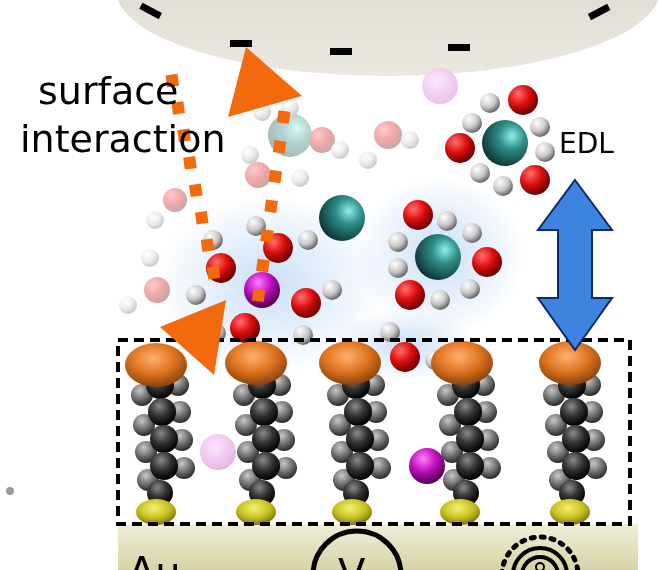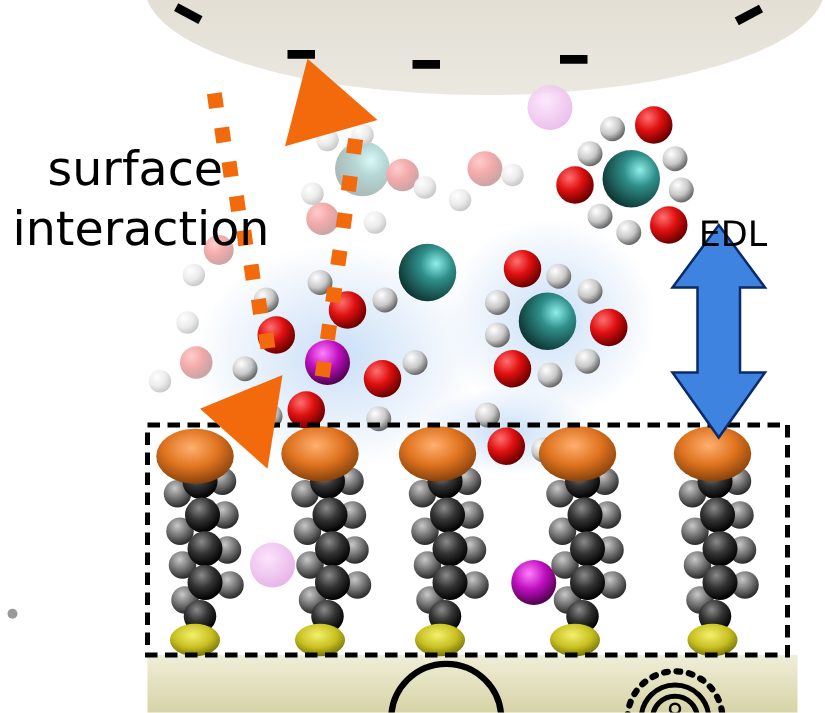--- a/index.html
+++ b/index.html
@@ -1,18 +1,18 @@
 <!DOCTYPE html>
 <html><head>
 <meta charset="utf-8">
 <style>
   html, body { margin:0; padding:0; background:#ffffff; }
   body { width:660px; height:570px; overflow:hidden; position:relative; font-family:"DejaVu Sans", sans-serif; }
   #scene { position:absolute; left:0; top:0; width:660px; height:570px; }
-  .label { position:absolute; color:#000; font-family:"DejaVu Sans", sans-serif; font-size:36px; line-height:1; white-space:nowrap;margin-top:44px; }
+  .label { position:absolute; color:#000; font-family:"DejaVu Sans", sans-serif; font-size:36px; line-height:1; white-space:nowrap; }
 </style>
 </head>
 <body>
 
 <svg id="scene" viewBox="0 0 660 570" xmlns="http://www.w3.org/2000/svg">
   <defs>
     <radialGradient id="gO" cx="35%" cy="30%" r="70%">
         <stop offset="0" stop-color="#ff7070"></stop>
         <stop offset="0.5" stop-color="#e01010"></stop>
         <stop offset="1" stop-color="#700000"></stop>
@@ -289,16 +289,16 @@
     <circle cx="540" cy="575" r="38" stroke-width="5" stroke-dasharray="3 7" stroke-linecap="round"></circle>
     <circle cx="540" cy="575" r="27" stroke-width="4"></circle>
     <circle cx="540" cy="575" r="18" stroke-width="4"></circle>
     <circle cx="540" cy="567" r="4" stroke-width="2"></circle>
   </g>
 
   <circle cx="10" cy="491" r="4" fill="#999"></circle>
 </svg>
 
 <div class="label" style="left:38px; top:72px; font-size:38px;">surface</div>
-<div class="label" style="left:10px; top:120px; font-size:38px;">interaction</div>
+<div class="label" style="left:20px; top:120px; font-size:38px;">interaction</div>
 <div class="label" style="left:559px; top:130px; font-size:28px;">EDL</div>
 <div class="label" style="left:128px; top:552px; font-size:40px;">Au</div>
 <div class="label" style="left:338px; top:554px; font-size:40px;">V</div>
 
 </body></html>

